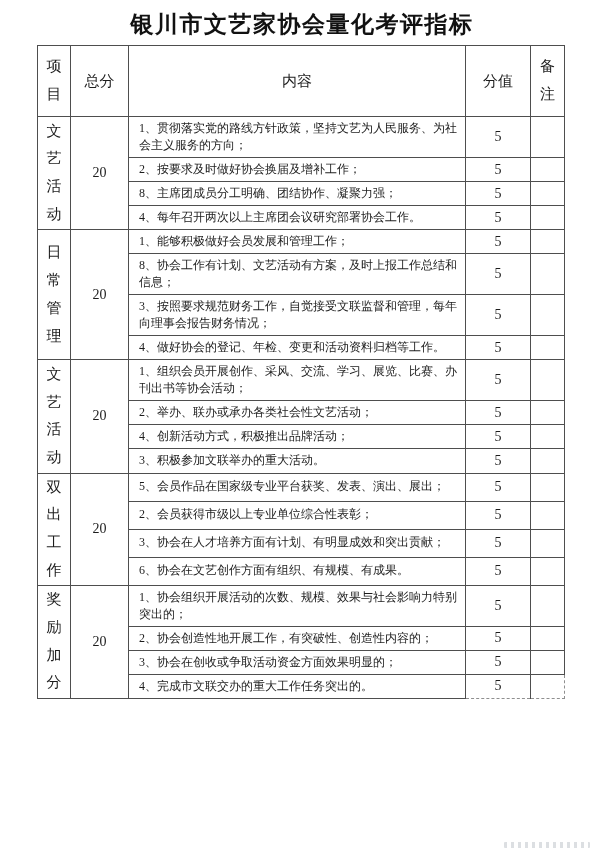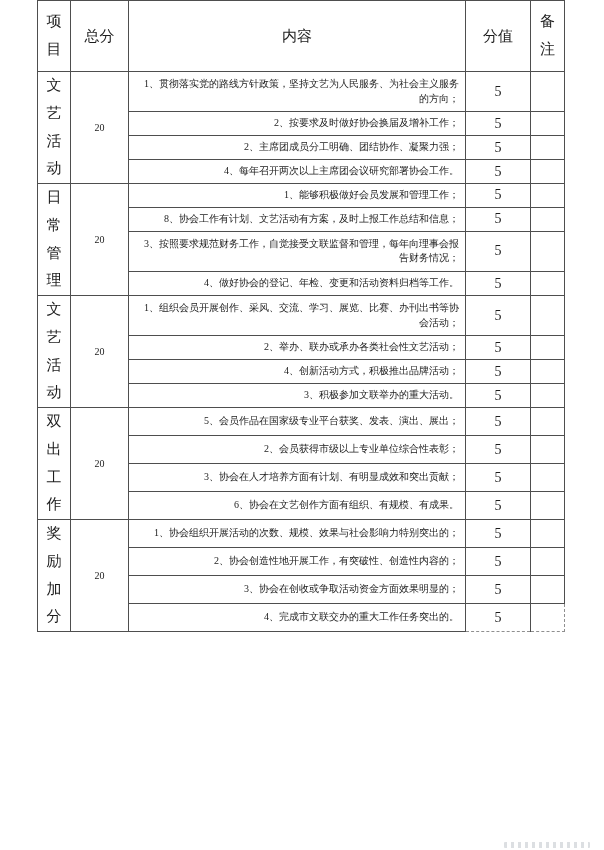--- a/index.html
+++ b/index.html
@@ -44,27 +44,27 @@
     display: inline-block;
     width: 1.1em;
     word-break: break-all;
     line-height: 1.85;
     font-size: 15px;
     text-align: center;
   }
   .item-cell, .note-head, .item-head { text-align: center; }
   .total-cell {
     text-align: center;
-    font-size: 10px;
+    font-size: 14px;
   }
   .content-cell {
-    font-size: 10px;
+    font-size: 12px;
     line-height: 1.42;
     padding: 3px 6px 3px 10px;
-    text-align: right;
+    text-align: left;
     font-family: Liberation Serif, serif;
   }
   .score-cell {
     text-align: center;
     font-size: 14px;
   }
   .note-cell { background: #ffffff; }
   .dashed-b { border-bottom: 1px dashed #8f8f8f; }
   .dashed-r { border-right: 1px dashed #8f8f8f; }
   .wm-artifact {
@@ -76,20 +76,21 @@
     background: repeating-linear-gradient(90deg,
       rgba(155,163,172,0.35) 0 3px, rgba(255,255,255,0) 3px 7px);
     border-radius: 1px;
   }
 </style>
 </head>
 <body>
 
 <div class="page">
 
+  <div class="title">银川市文艺家协会量化考评指标</div>
 
   <table class="assessment">
     <colgroup>
       <col class="c-item">
         <col class="c-total">
         <col class="c-content">
         <col class="c-score">
         <col class="c-note">
     </colgroup>
 
@@ -108,21 +109,21 @@
       <td class="content-cell">1、贯彻落实党的路线方针政策，坚持文艺为人民服务、为社会主义服务的方向；</td>
       <td class="score-cell">5</td>
       <td class="note-cell"></td>
     </tr>
     <tr>
       <td class="content-cell">2、按要求及时做好协会换届及增补工作；</td>
       <td class="score-cell">5</td>
       <td class="note-cell"></td>
     </tr>
     <tr>
-      <td class="content-cell">2、主席团成员分工明确、团结协作、凝聚力强；</td>
+      <td class="content-cell">8、主席团成员分工明确、团结协作、凝聚力强；</td>
       <td class="score-cell">5</td>
       <td class="note-cell"></td>
     </tr>
     <tr>
       <td class="content-cell">4、每年召开两次以上主席团会议研究部署协会工作。</td>
       <td class="score-cell">5</td>
       <td class="note-cell"></td>
     </tr>
 
     <tr>

